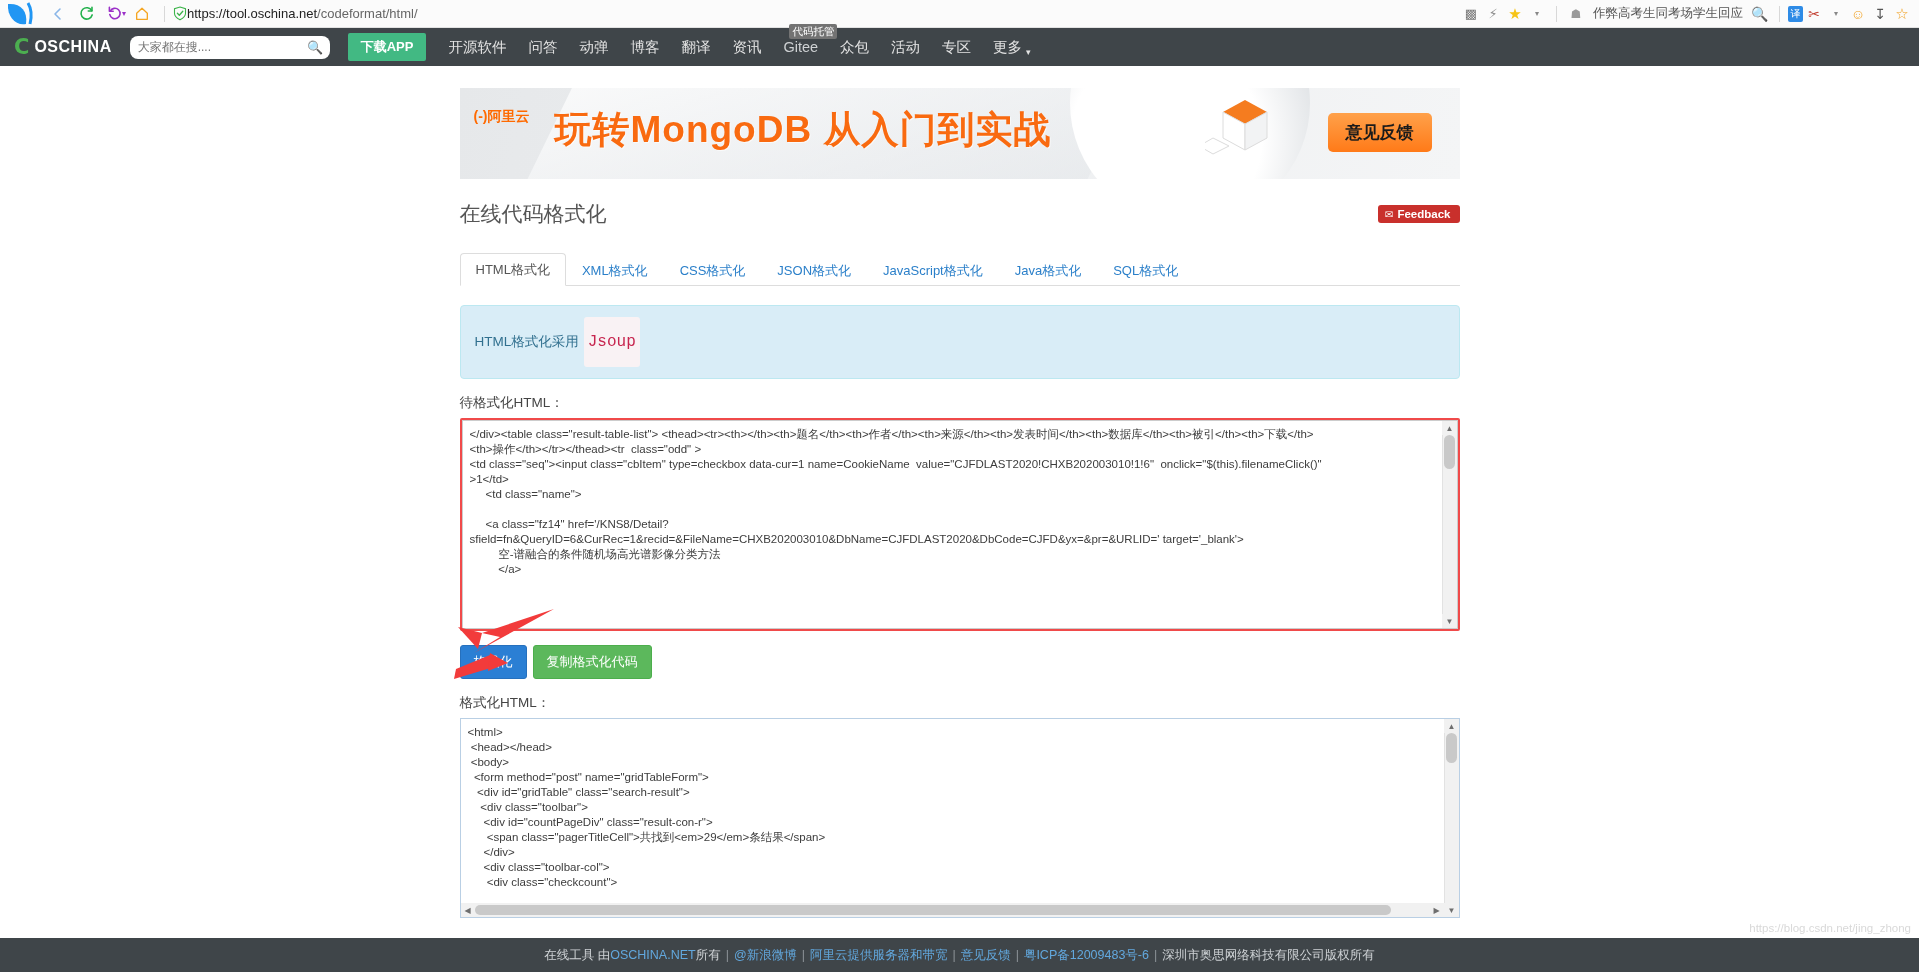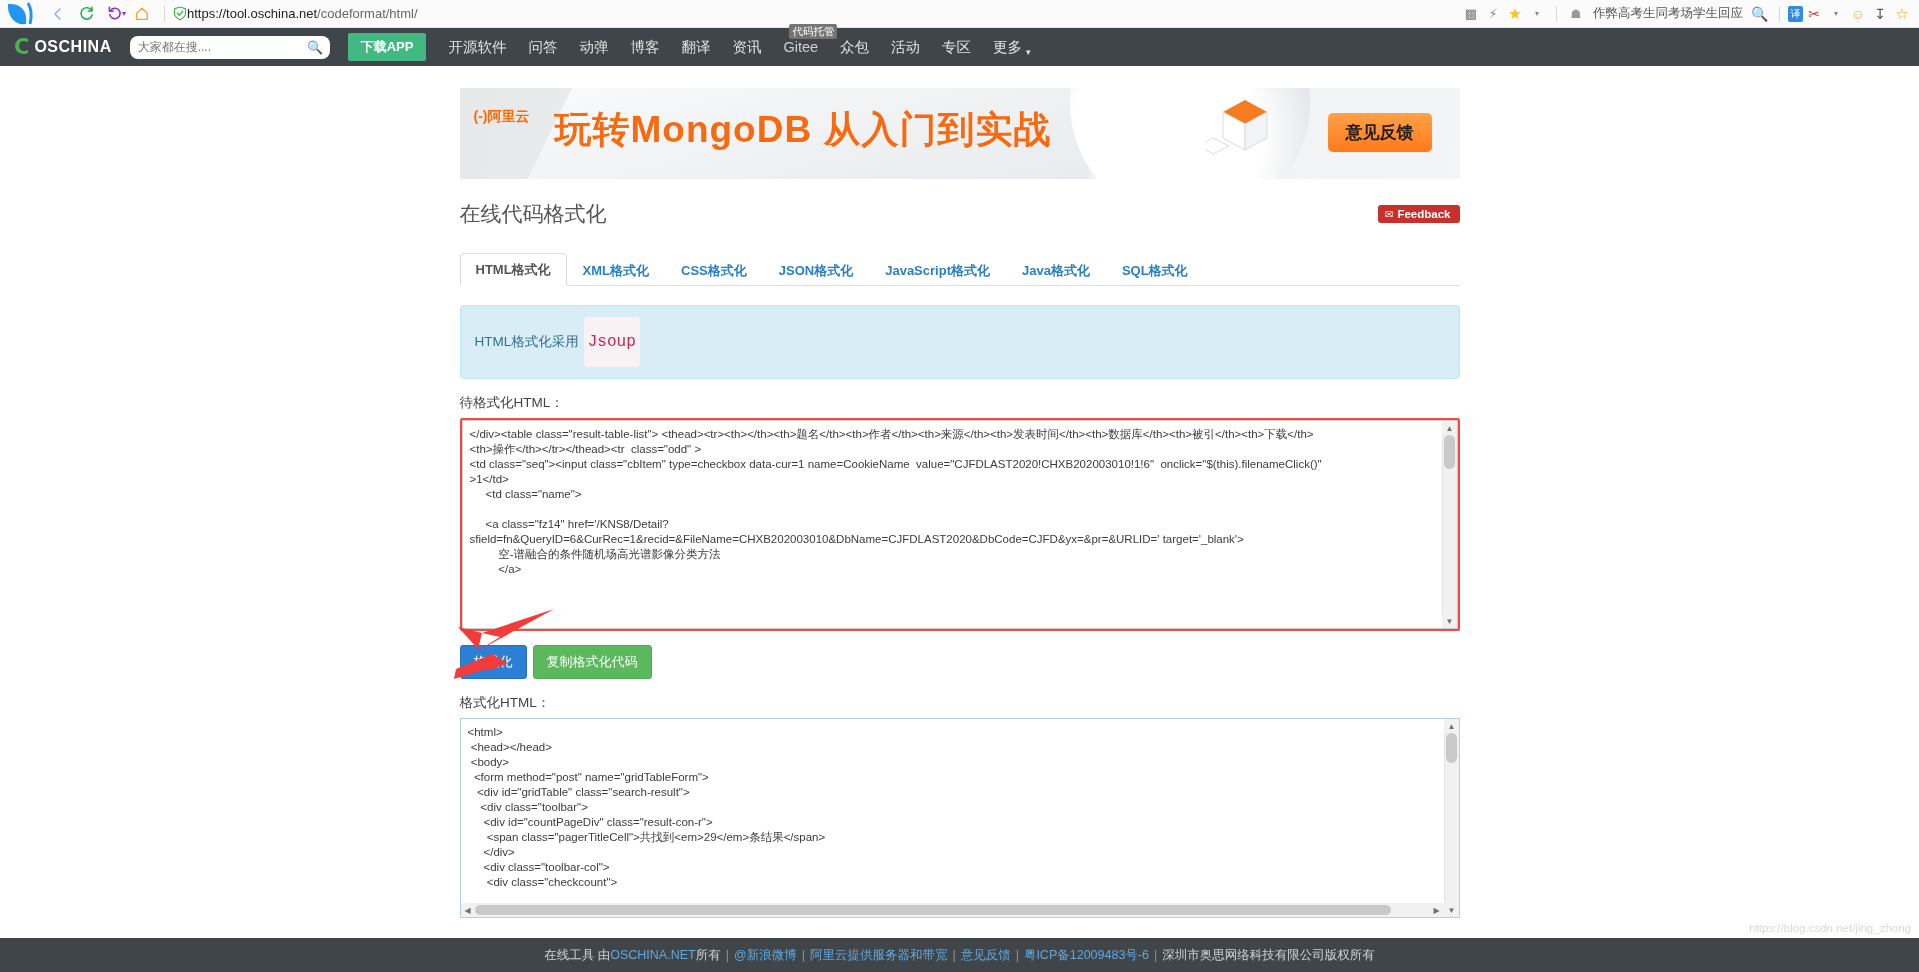--- a/index.html
+++ b/index.html
@@ -185,21 +185,20 @@
     padding-left: 0;
   }
   .tab {
     font-size: 13px; color: #2a7fc9;
     padding: 9px 15px; cursor: pointer;
     border: 1px solid transparent;
     border-bottom: none;
     margin-bottom: -1px;
     line-height: 1;
     white-space: nowrap;
-    font-weight: bold;
   }
   .tab.active {
     color: #555; background:#fff;
     border: 1px solid #ddd; border-bottom: 1px solid #fff;
     border-radius: 4px 4px 0 0;
   }
 
   
   .alert-info {
     margin-top: 19px;

